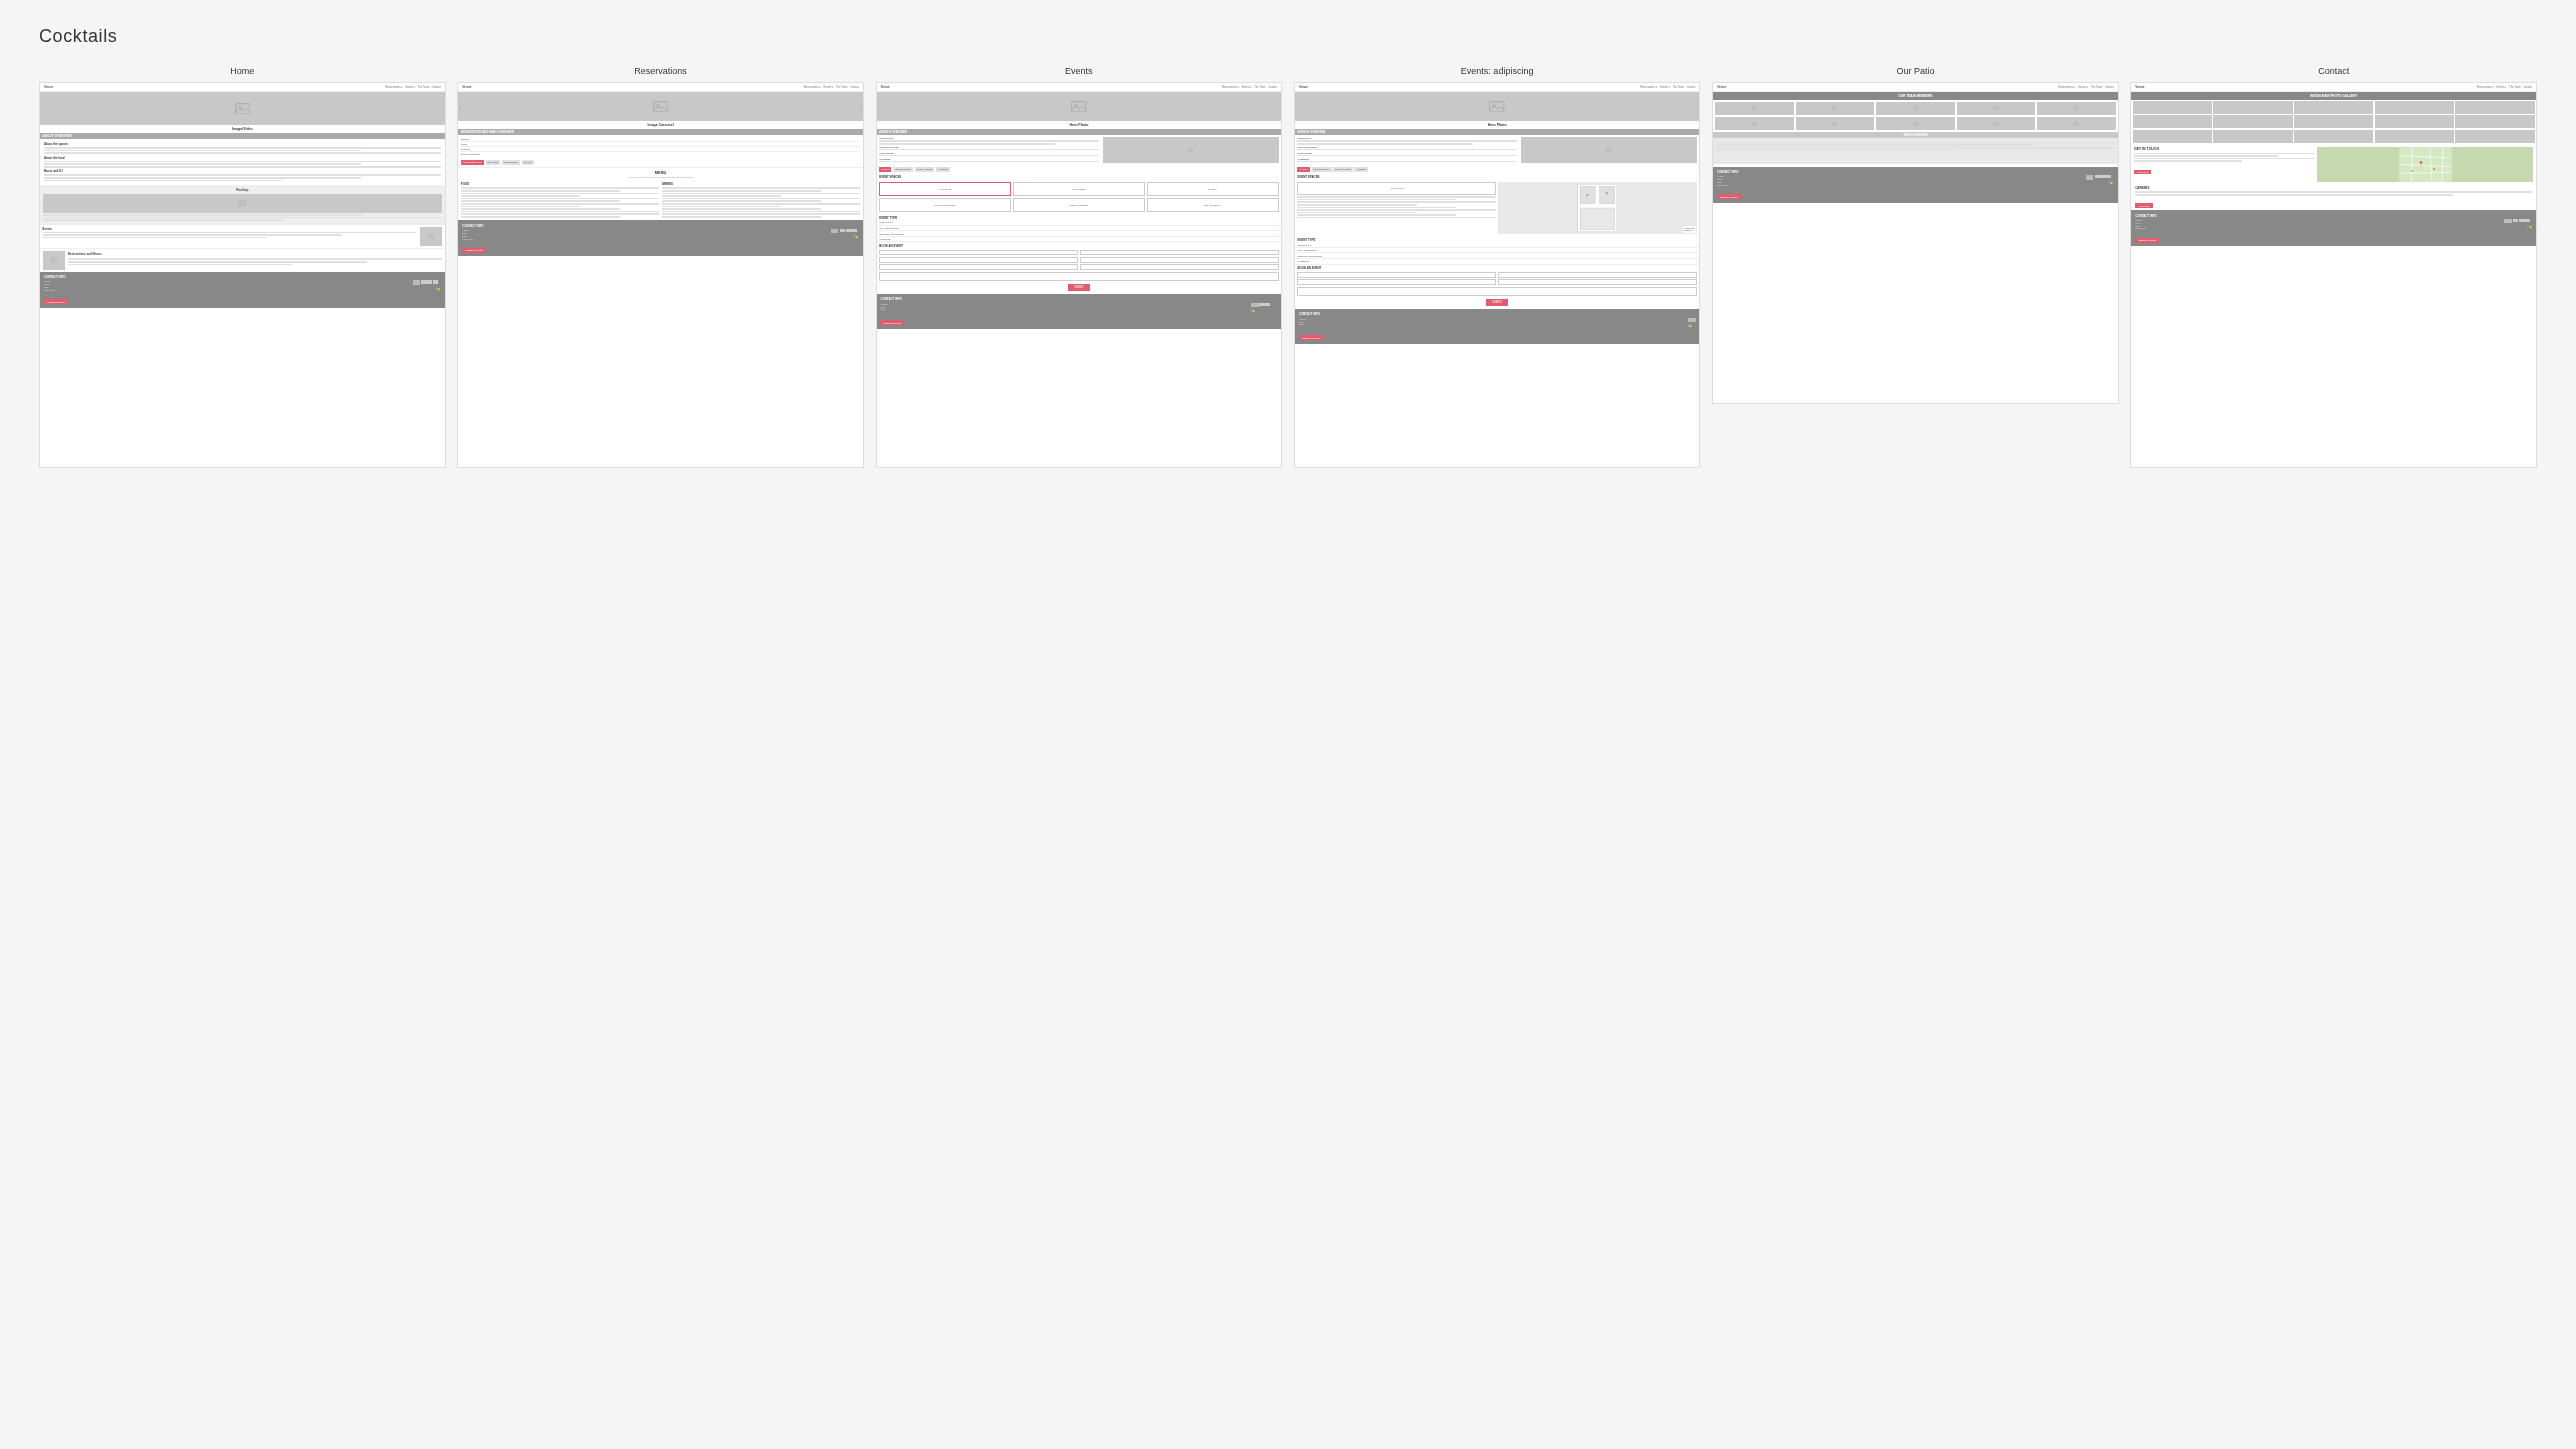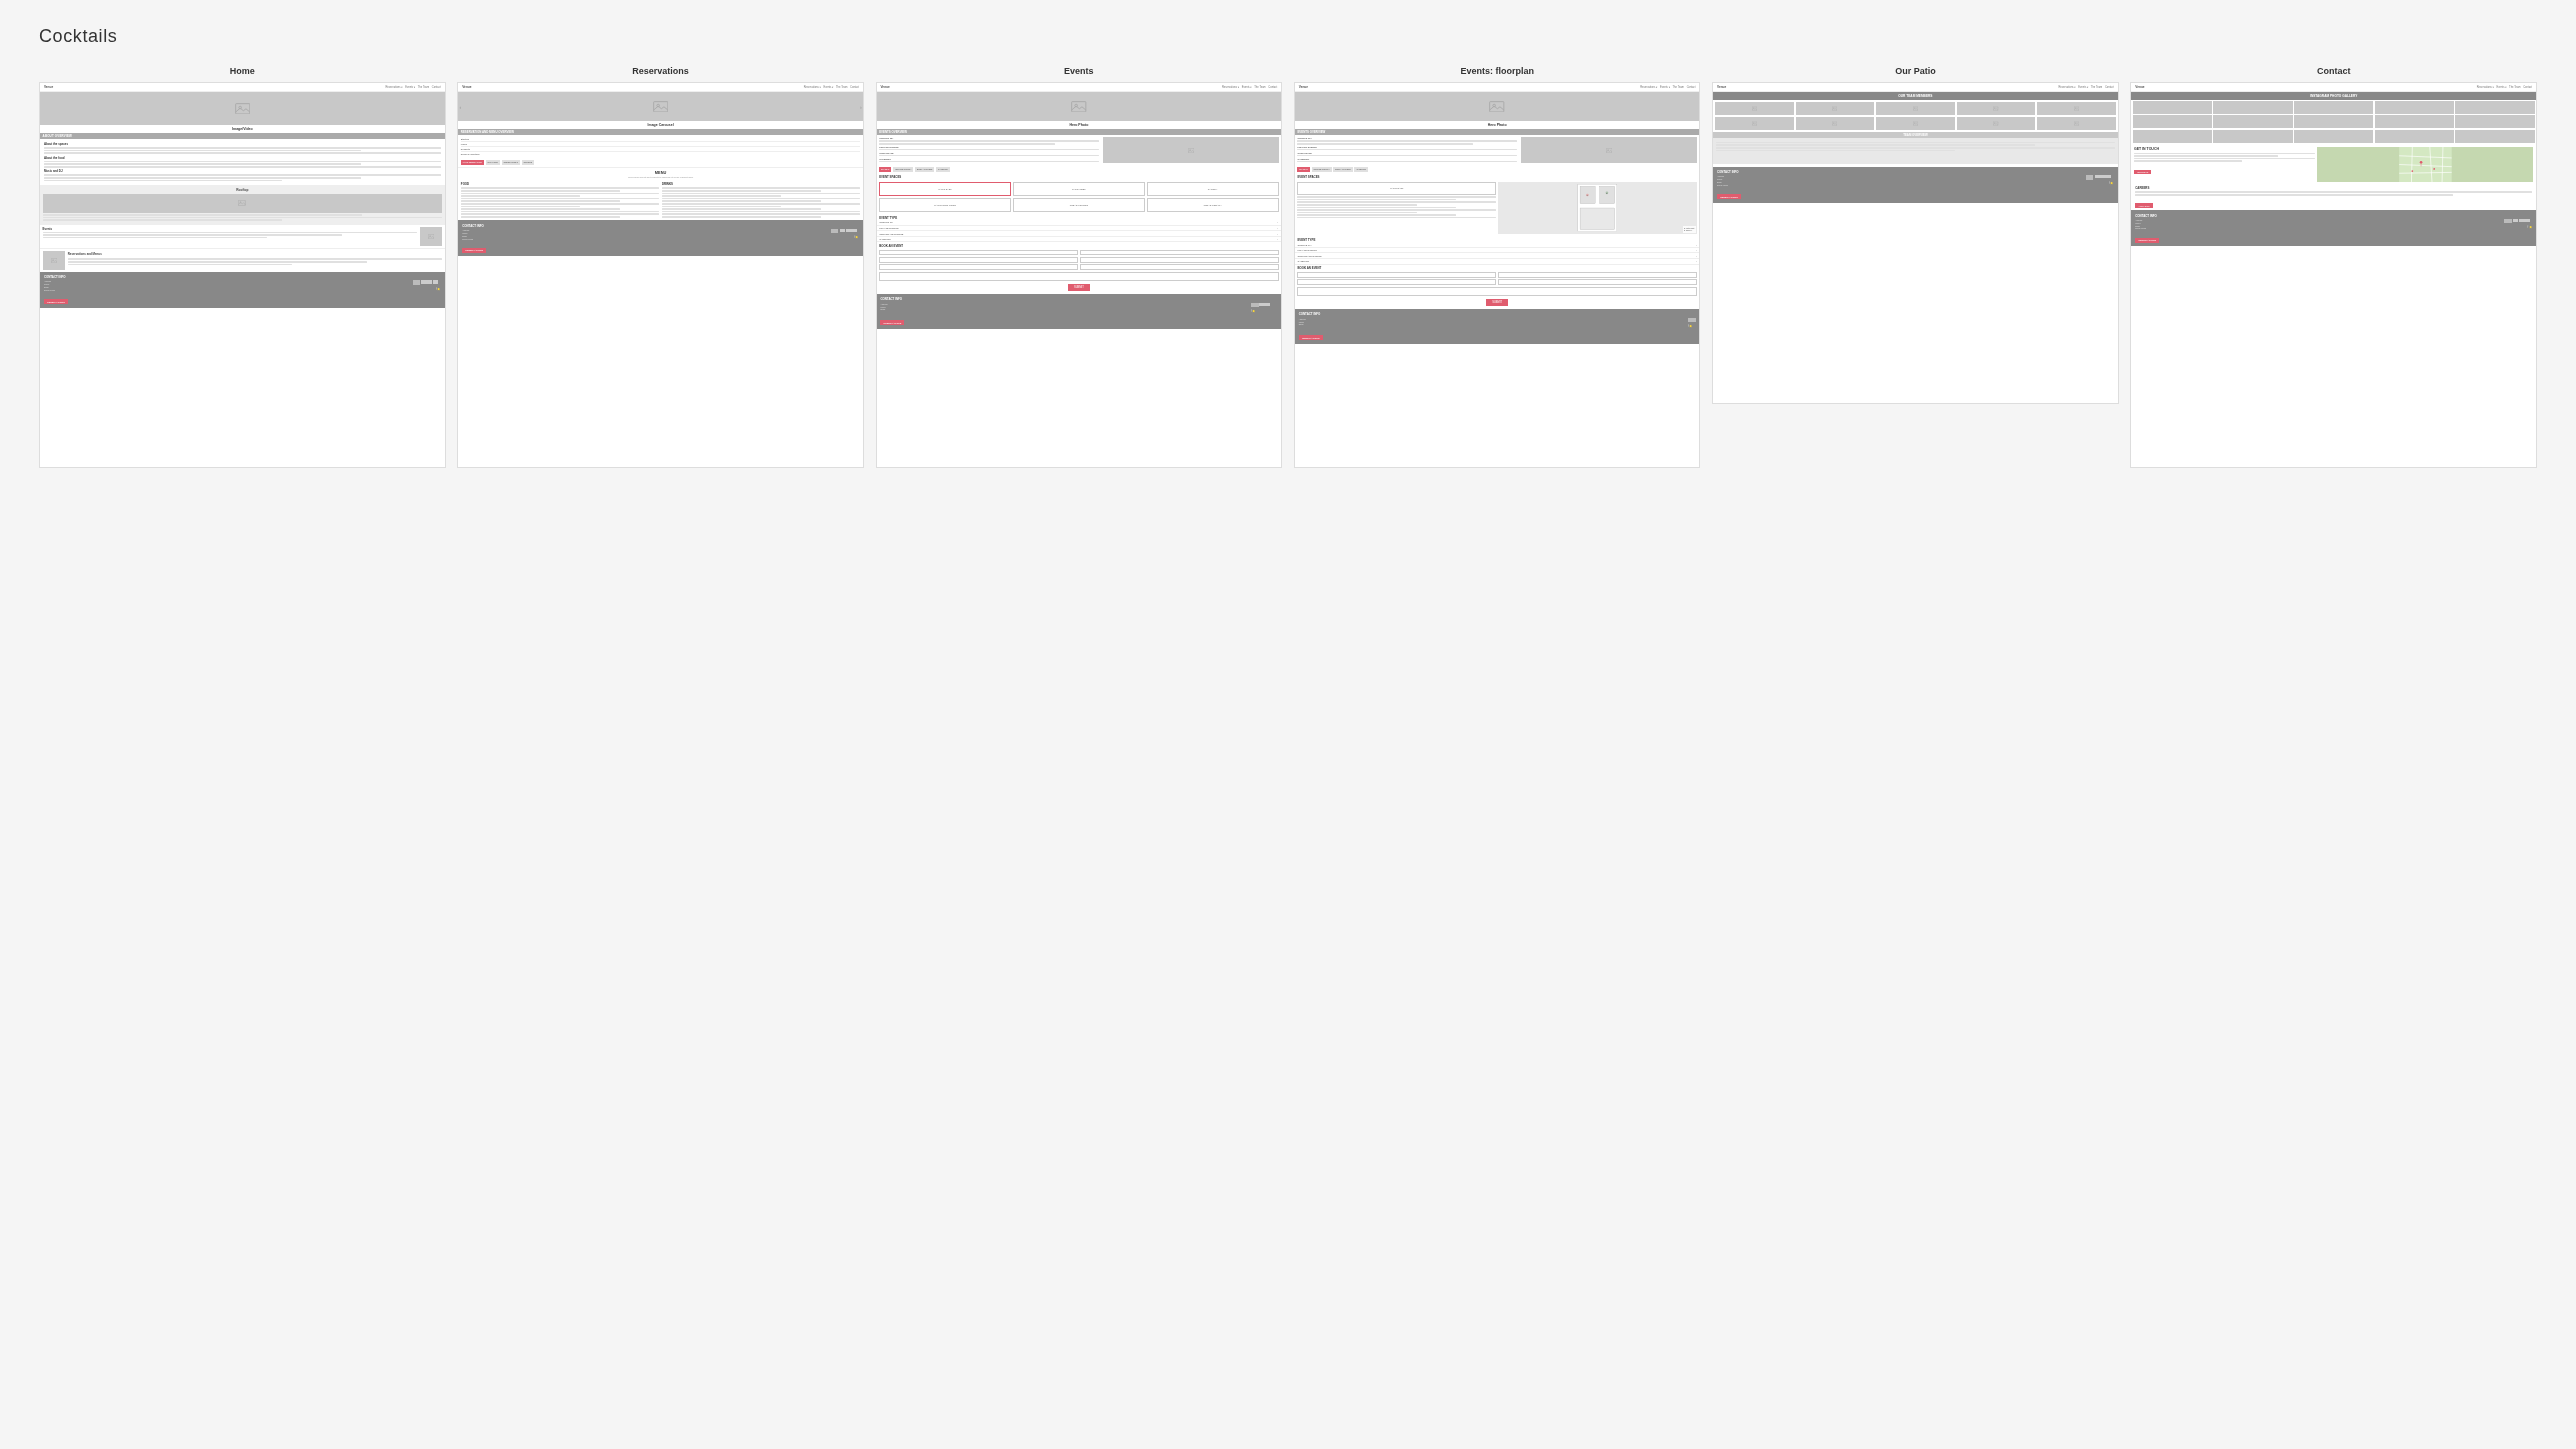--- a/index.html
+++ b/index.html
@@ -26,21 +26,21 @@
 
     .wireframe-col {
       flex: 1;
       display: flex;
       flex-direction: column;
       align-items: center;
     }
 
     .col-title {
       font-size: 9px;
-      font-weight: 700;
+      font-weight: 400;
       color: #333;
       margin-bottom: 6px;
       text-align: center;
     }
 
     .wireframe-frame {
       background: #fff;
       border: 0.6px solid #ddd;
       width: 100%;
       padding: 0;
@@ -647,21 +647,21 @@
           </div>
         </div>
         <div style="margin-top:1.9px;">
           <span class="wf-btn">RESERVATIONS</span>
         </div>
       </div>
     </div>
   </div>
 
   <div class="wireframe-col">
-    <div class="col-title">Events: floorplan</div>
+    <div class="col-title">Events: adipiscing</div>
     <div class="wireframe-frame" style="min-height:386px;">
 
       <div class="wf-nav">
         <span class="wf-nav-logo">Venue</span>
         <div class="wf-nav-links">
           <span>Reservations ▾</span>
           <span>Events ▾</span>
           <span>The Team</span>
           <span>Contact</span>
         </div>

